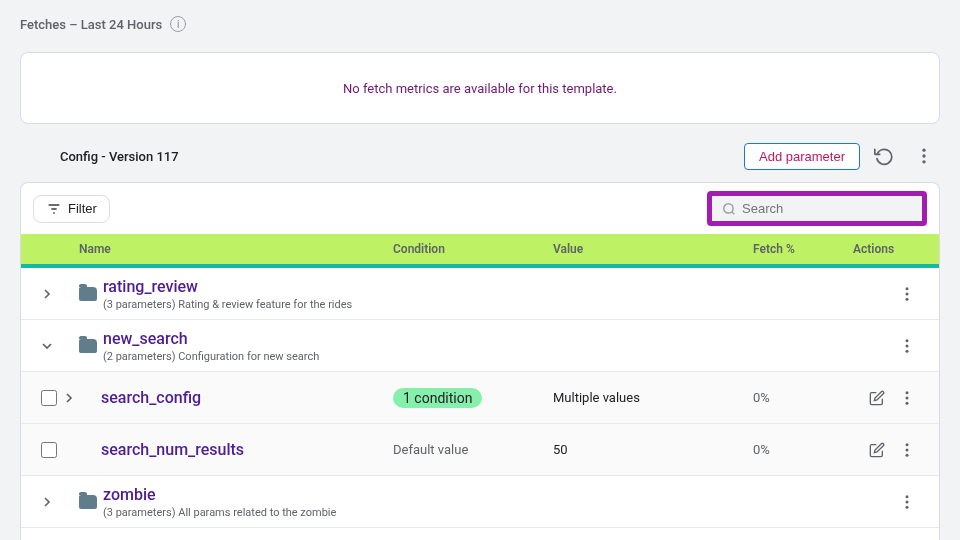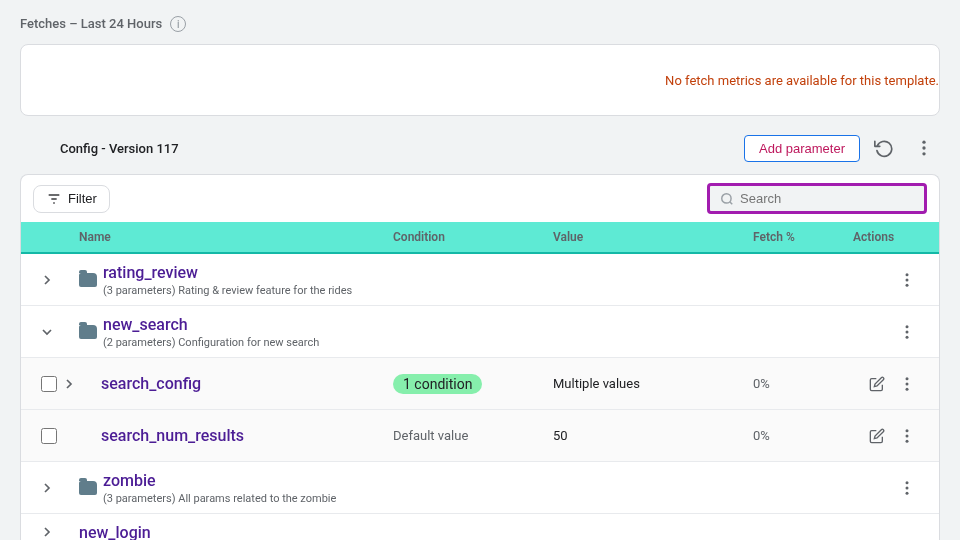--- a/index.html
+++ b/index.html
@@ -10,22 +10,23 @@
       color: #202124;
     }
     .page {
       width: 960px;
       min-height: 540px;
       background: #f1f3f4;
       padding: 16px 20px;
     }
     .section-header {
       display: flex;
+      align-items: center;
       gap: 8px;
-      margin-bottom: 12px;
+      margin-bottom: 20px;
       font-size: 13px;
       color: #5f6368;
       font-weight: 500;
     }
     .info-icon {
       width: 16px;
       height: 16px;
       border: 1.5px solid #9aa0a6;
       border-radius: 50%;
       display: inline-flex;
@@ -35,22 +36,22 @@
       color: #9aa0a6;
       cursor: pointer;
     }
     .fetch-empty-box {
       background: #fff;
       border: 1px solid #dadce0;
       border-radius: 8px;
       height: 72px;
       display: flex;
       align-items: center;
-      justify-content: flex-end;
-      color: #c2410c;
+      justify-content: center;
+      color: #701a75;
       font-size: 13px;
       margin-bottom: 16px;
     }
     .config-header {
       display: flex;
       align-items: center;
       justify-content: space-between;
       margin-bottom: 10px;
       margin-left: 40px;
     }
@@ -108,21 +109,21 @@
       padding: 5px 12px;
       font-size: 13px;
       cursor: pointer;
       color: #202124;
     }
     .search-box {
       display: flex;
       align-items: center;
       gap: 6px;
       background: #f1f3f4;
-      border: 3px solid #a21caf;
+      border: 5px solid #a21caf;
       border-radius: 4px;
       padding: 5px 10px;
       width: 220px;
     }
     .search-box input {
       border: none;
       background: transparent;
       outline: none;
       font-size: 13px;
       color: #202124;
@@ -132,22 +133,22 @@
     .table-container {
       background: #fff;
       border: 1px solid #dadce0;
       border-top: none;
       border-radius: 0 0 8px 8px;
       overflow: hidden;
     }
     .table-header {
       display: grid;
       grid-template-columns: 40px 1fr 160px 200px 100px 80px;
-      background: #5eead4;
-      border-bottom: 2px solid #14b8a6;
+      background: #bef264;
+      border-bottom: 4px solid #14b8a6;
       padding: 0 12px;
     }
     .table-header-cell {
       padding: 8px 6px;
       font-size: 12px;
       font-weight: 600;
       color: #5f6368;
       text-transform: none;
     }
     .table-row {

